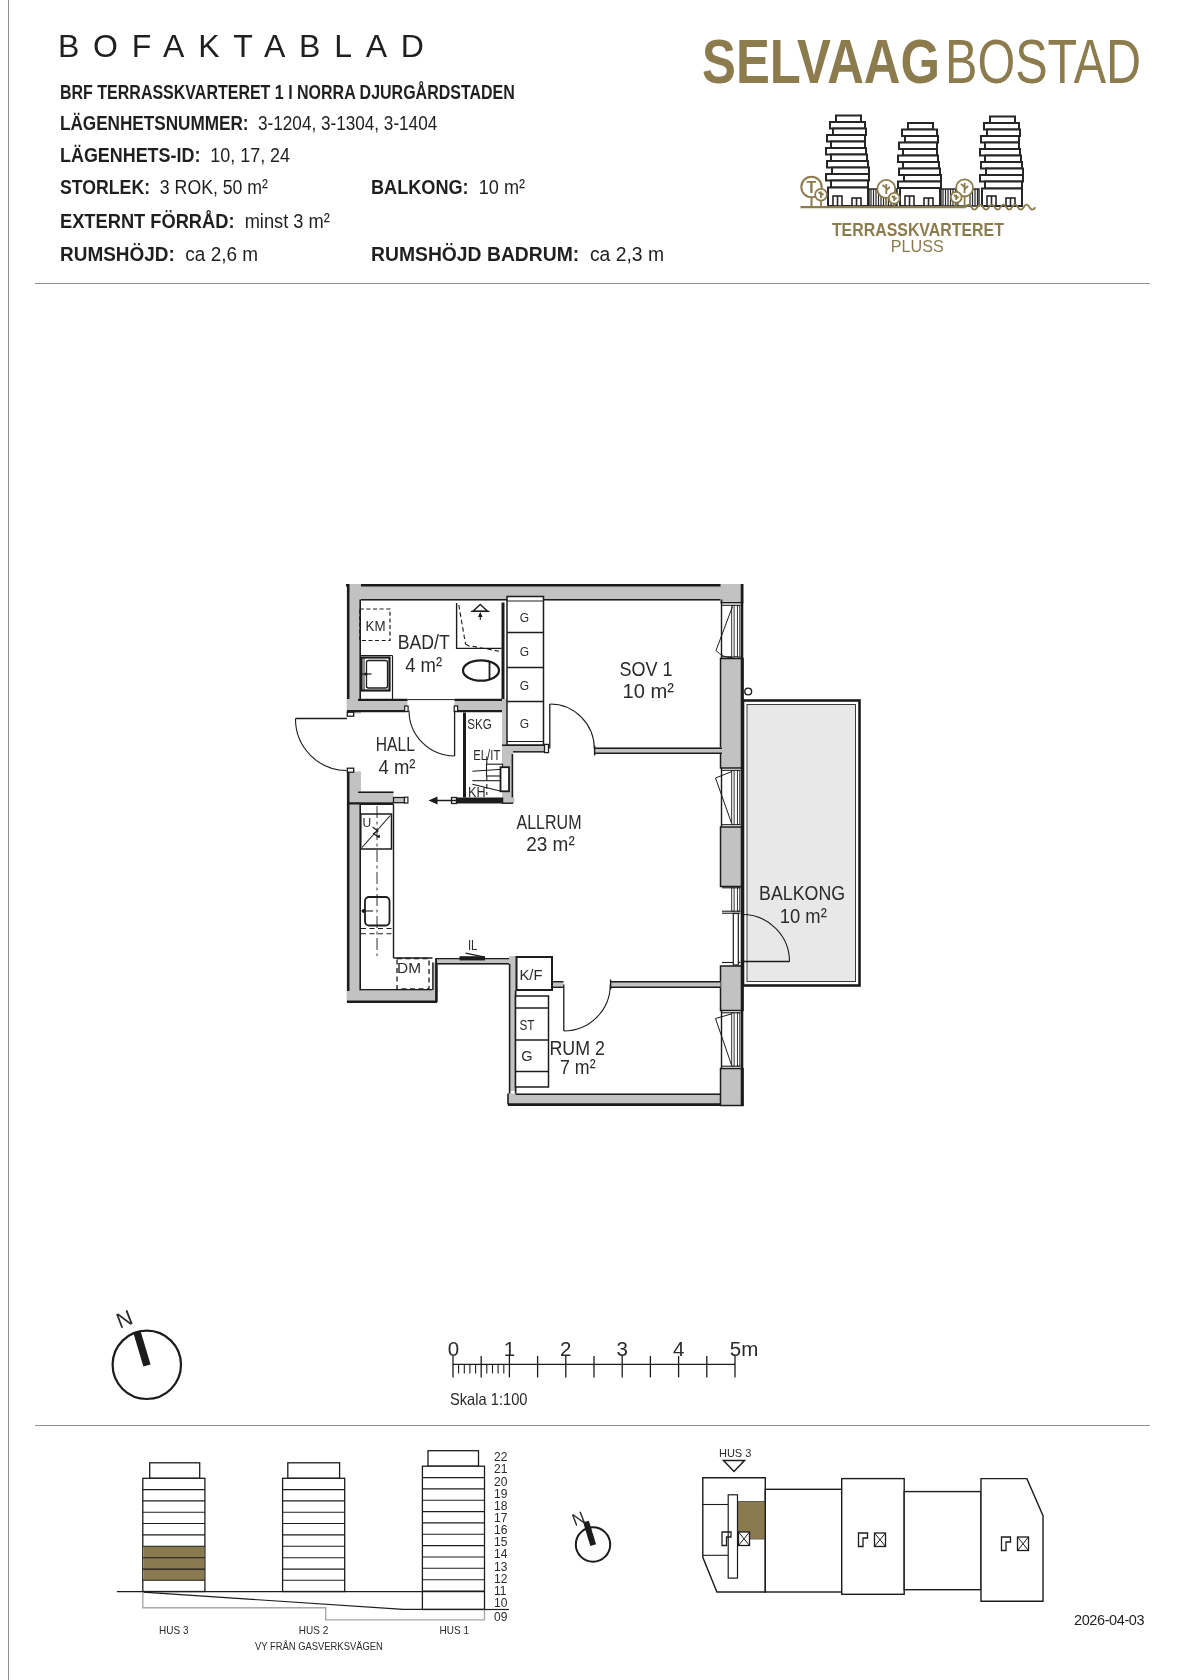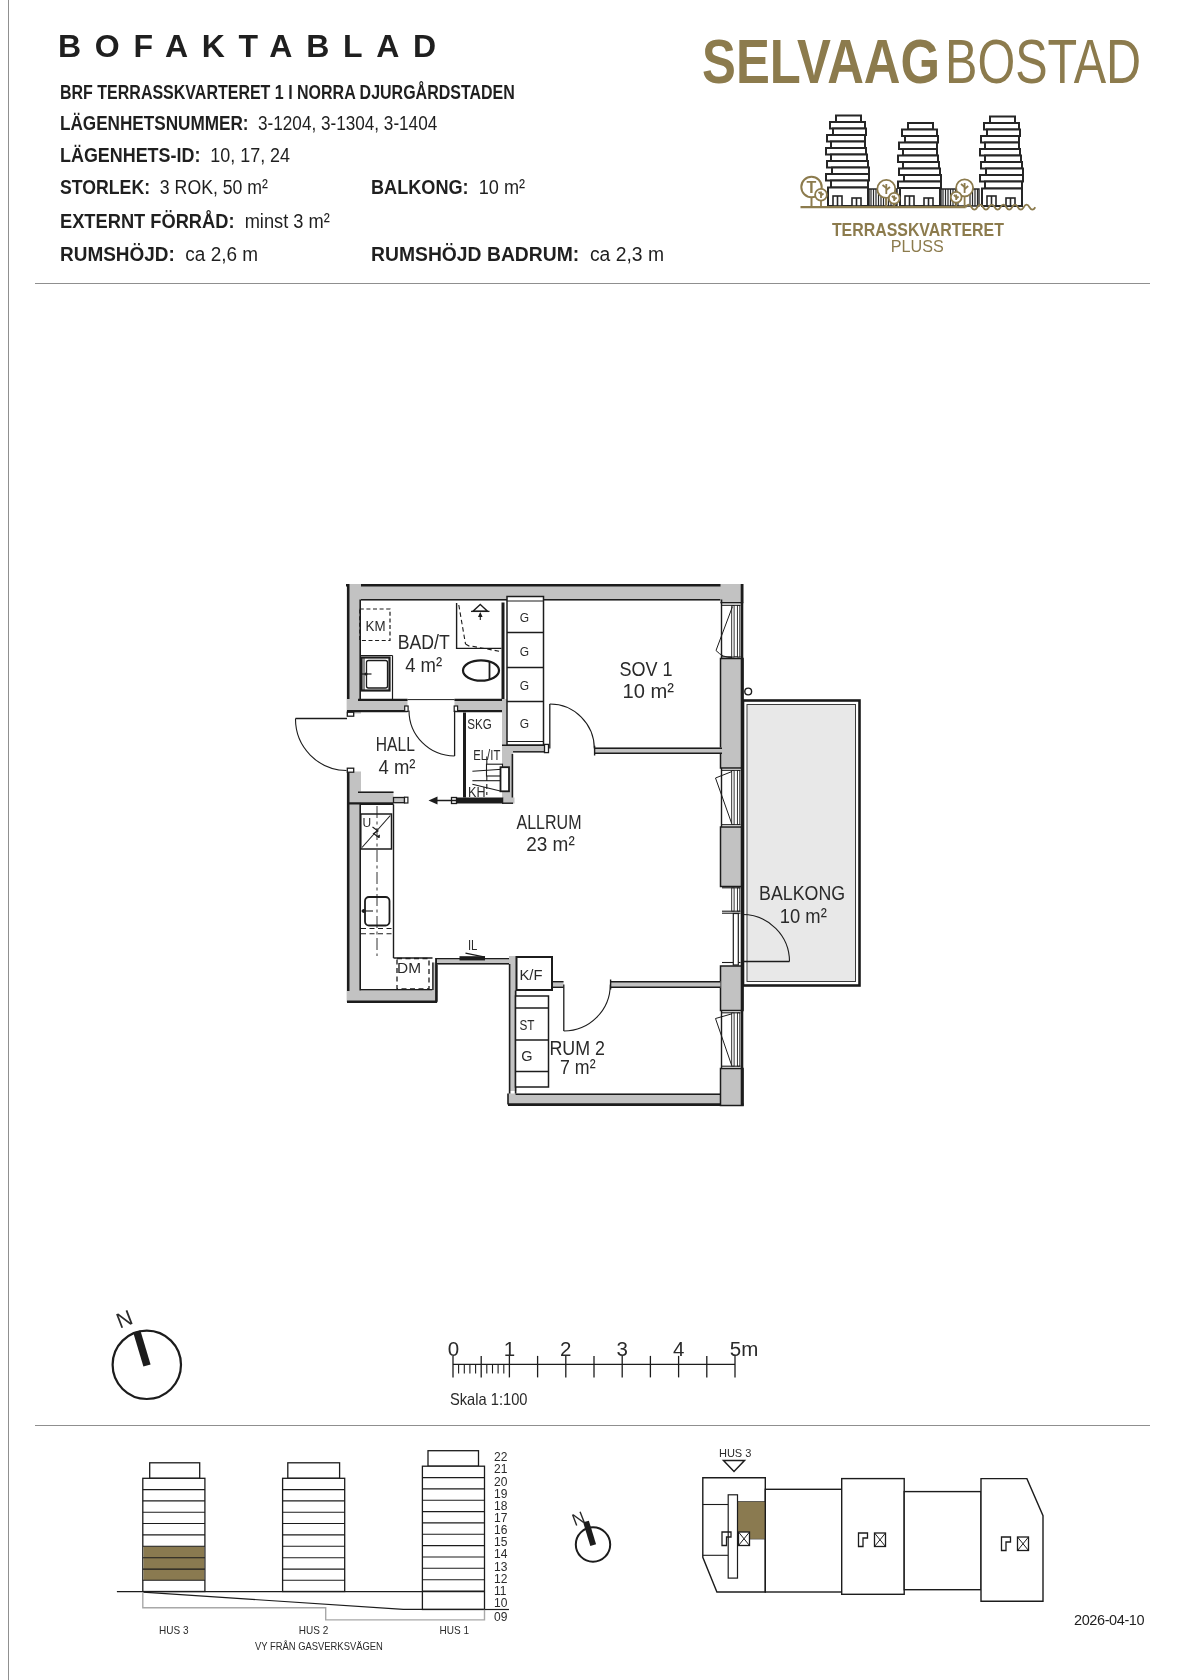--- a/index.html
+++ b/index.html
@@ -9,21 +9,21 @@
   .hline{position:absolute;background:#8f8f8f;height:1px;}
   .row{position:absolute;left:60px;white-space:nowrap;transform-origin:left top;font-size:20px;}
   .row b{font-weight:bold;}
   #plan text,#footer text{fill:#2a2a2a;}
 </style>
 </head>
 <body>
 
 <div class="abs" style="left:7.5px;top:0;width:1.6px;height:1680px;background:#909090;"></div>
 
-<div class="abs" style="left:58px;top:27.5px;font-size:32px;font-weight:bold;letter-spacing:13.7px;">BOFAKTABLAD</div>
+<div class="abs" style="left:58px;top:27.5px;font-size:32px;font-weight:normal;letter-spacing:13.7px;">BOFAKTABLAD</div>
 
 <div class="row" id="r1" style="top:81px;font-weight:bold;transform:scaleX(0.800);">BRF TERRASSKVARTERET 1 I NORRA DJURGÅRDSTADEN</div>
 
 <div class="row" id="r2" style="top:111.5px;transform:scaleX(0.857);"><b>LÄGENHETSNUMMER:</b>&nbsp; 3-1204, 3-1304, 3-1404</div>
 
 <div class="row" id="r3" style="top:144px;transform:scaleX(0.896);"><b>LÄGENHETS-ID:</b>&nbsp; 10, 17, 24</div>
 
 <div class="row" id="r4" style="top:175.5px;transform:scaleX(0.884);"><b>STORLEK:</b>&nbsp; 3 ROK, 50 m²</div>
 
 <div class="row" id="r5" style="top:175.5px;left:371px;transform:scaleX(0.906);"><b>BALKONG:</b>&nbsp; 10 m²</div>
@@ -750,13 +750,13 @@
 <rect x="1017.5" y="1537" width="11" height="13.5" fill="#fff"></rect>
 <line x1="1017.5" y1="1537" x2="1028.5" y2="1550.5" stroke-width="1"></line>
 <line x1="1028.5" y1="1537" x2="1017.5" y2="1550.5" stroke-width="1"></line>
 </g>
 
 </g>
 </svg>
 
 <div class="hline" style="left:35px;top:1425px;width:1115px;"></div>
 
-<div class="abs" style="left:1074px;top:1612px;font-size:14.5px;letter-spacing:-0.4px;">2026-04-10</div>
+<div class="abs" style="left:1074px;top:1612px;font-size:14.5px;letter-spacing:-0.4px;">2026-04-03</div>
 
 </body></html>

